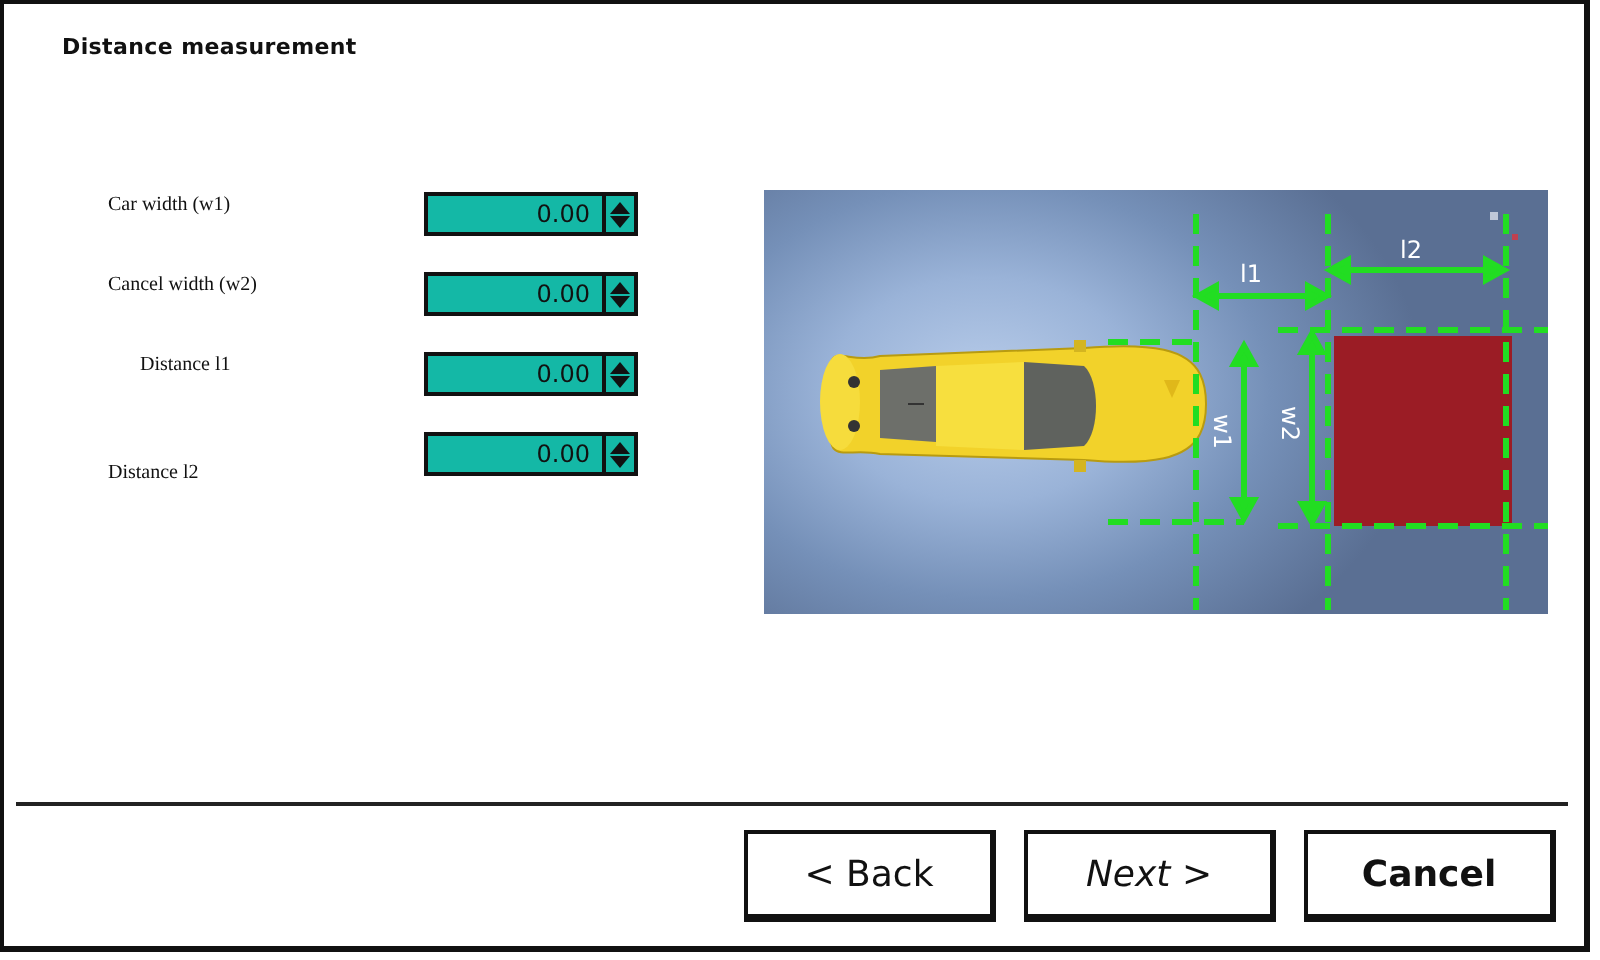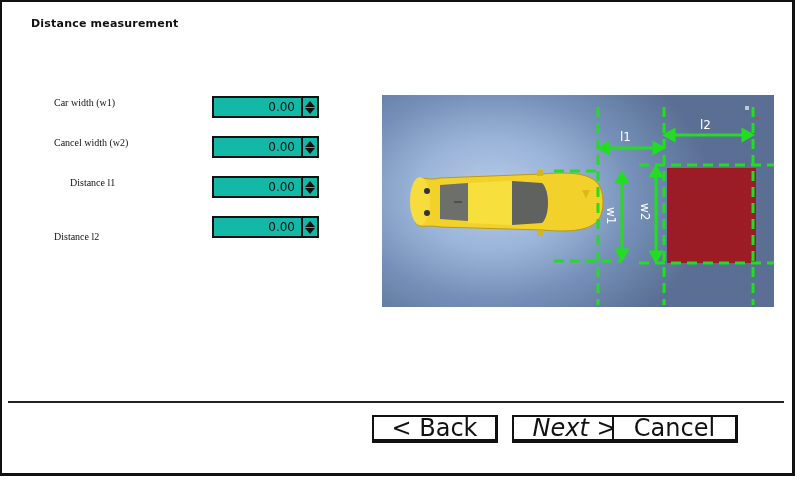--- a/index.html
+++ b/index.html
@@ -8,21 +8,21 @@
   .title { position:absolute; left:31px; top:17px; font-size:11px; font-weight:bold; letter-spacing:0.2px; }
   .label { position:absolute; left:54px; font-size:10px;font-family:Liberation Serif, serif; }
   .field { position:absolute; left:212px; width:107px; height:22px; border:2px solid #111; box-sizing:border-box; background:#14b8a6; display:flex; }
   .field .val { flex:1; text-align:right; font-size:12px; line-height:18px; padding-right:6px; border-right:2px solid #111; }
   .field .spin { width:14px; display:flex; flex-direction:column; align-items:center; justify-content:center; }
   .tri-up { width:0; height:0; border-left:5px solid transparent; border-right:5px solid transparent; border-bottom:6px solid #111; margin-bottom:1px; }
   .tri-down { width:0; height:0; border-left:5px solid transparent; border-right:5px solid transparent; border-top:6px solid #111; }
   .diagram { position:absolute; left:382px; top:95px; width:392px; height:212px; overflow:hidden;
     background: radial-gradient(ellipse 220px 160px at 110px 100px, #b9cdea 0%, #9ab3d8 35%, #7590b8 65%, #5a6f93 100%); }
   .divider { position:absolute; left:8px; top:401px; width:776px; height:0; border-top:2px solid #222; }
-  .btn { position:absolute; top:415px; width:126px; height:28px; border:2px solid #111; border-right-width:3px; border-bottom-width:4px; box-sizing:border-box; background:#fff; font-size:24px; display:flex; align-items:center; justify-content:center; cursor:pointer; }
+  .btn { position:absolute; top:415px; width:126px; height:46px; border:2px solid #111; border-right-width:3px; border-bottom-width:4px; box-sizing:border-box; background:#fff; font-size:18px; display:flex; align-items:center; justify-content:center; cursor:pointer; }
 </style>
 </head>
 <body>
 
 <div class="window"></div>
 
 <div class="title">Distance measurement</div>
 
 <div class="label" style="top:97px;">Car width (w1)</div>
 <div class="field" style="top:96px;">
@@ -114,13 +114,13 @@
 
     <rect x="363" y="11" width="4" height="4" fill="#c0c8d8"></rect>
     <rect x="374" y="22" width="3" height="3" fill="#c04050"></rect>
   </svg>
 </div>
 
 <div class="divider"></div>
 
 <div class="btn" style="left:372px;">&lt; Back</div>
 <div class="btn" style="left:512px;font-style:italic;">Next &gt;</div>
-<div class="btn" style="left:612px;">Cancel</div>
+<div class="btn" style="left:652px;font-weight:bold;">Cancel</div>
 
 </body></html>

